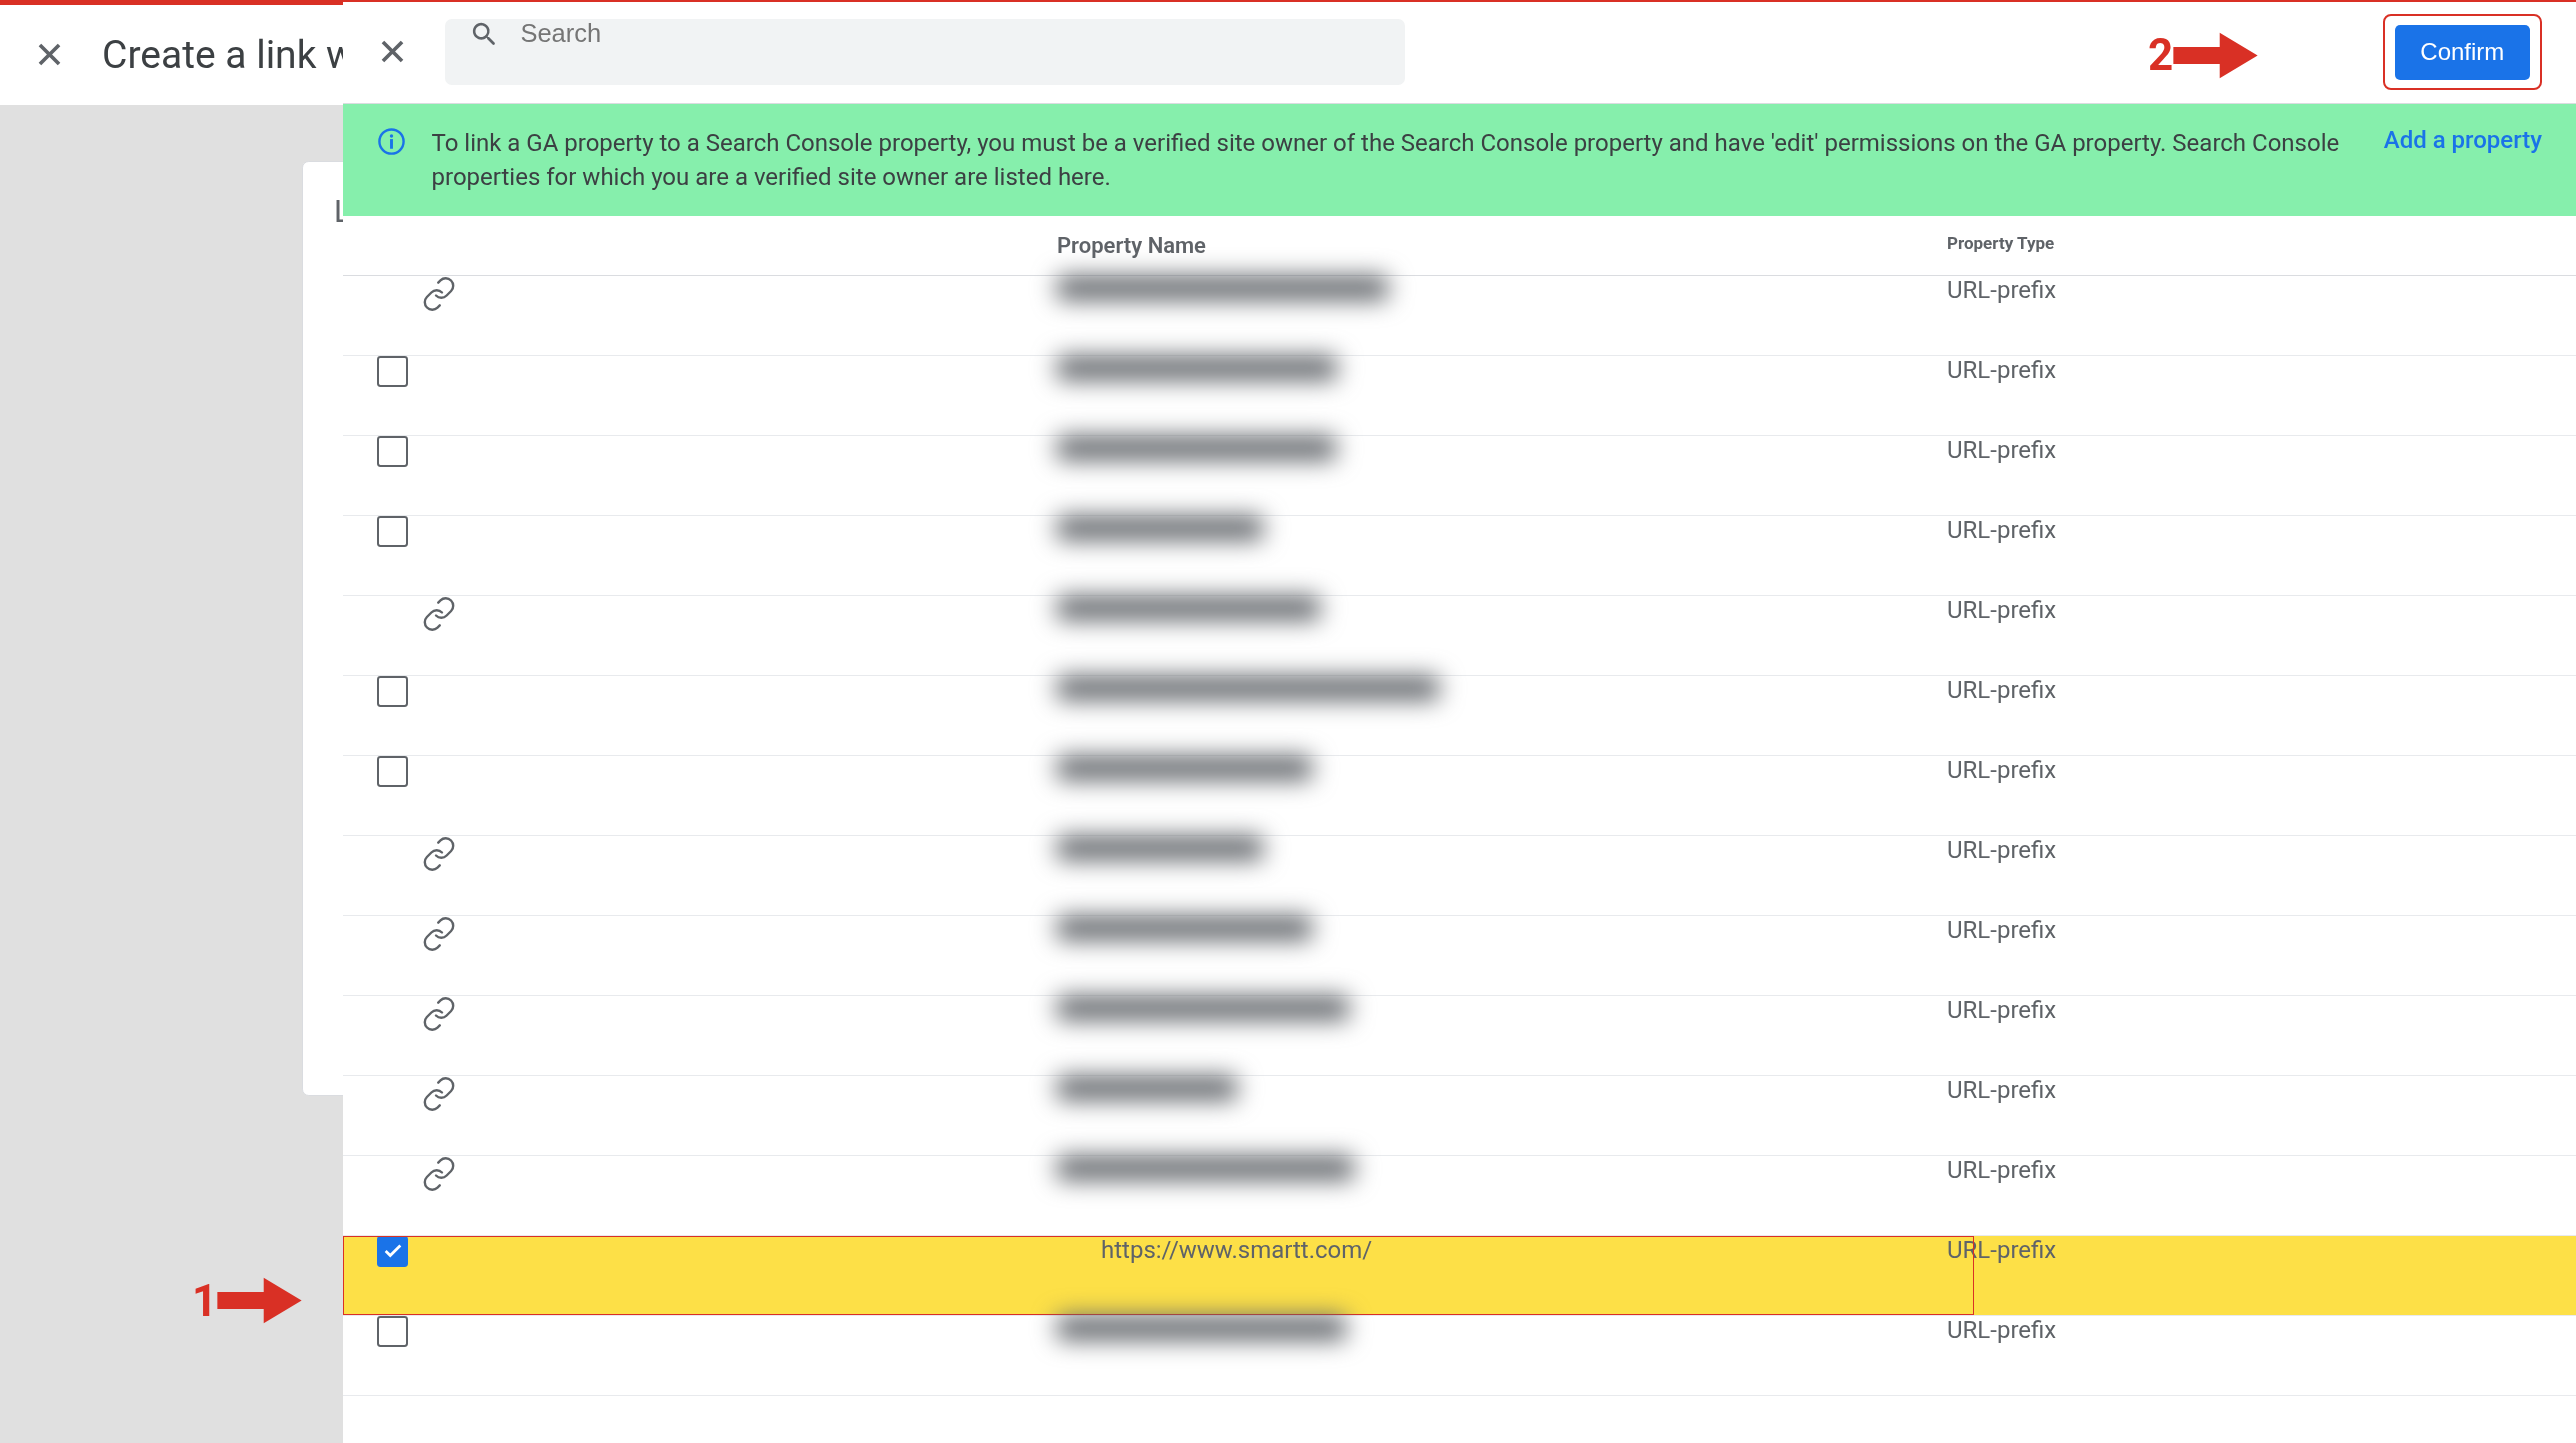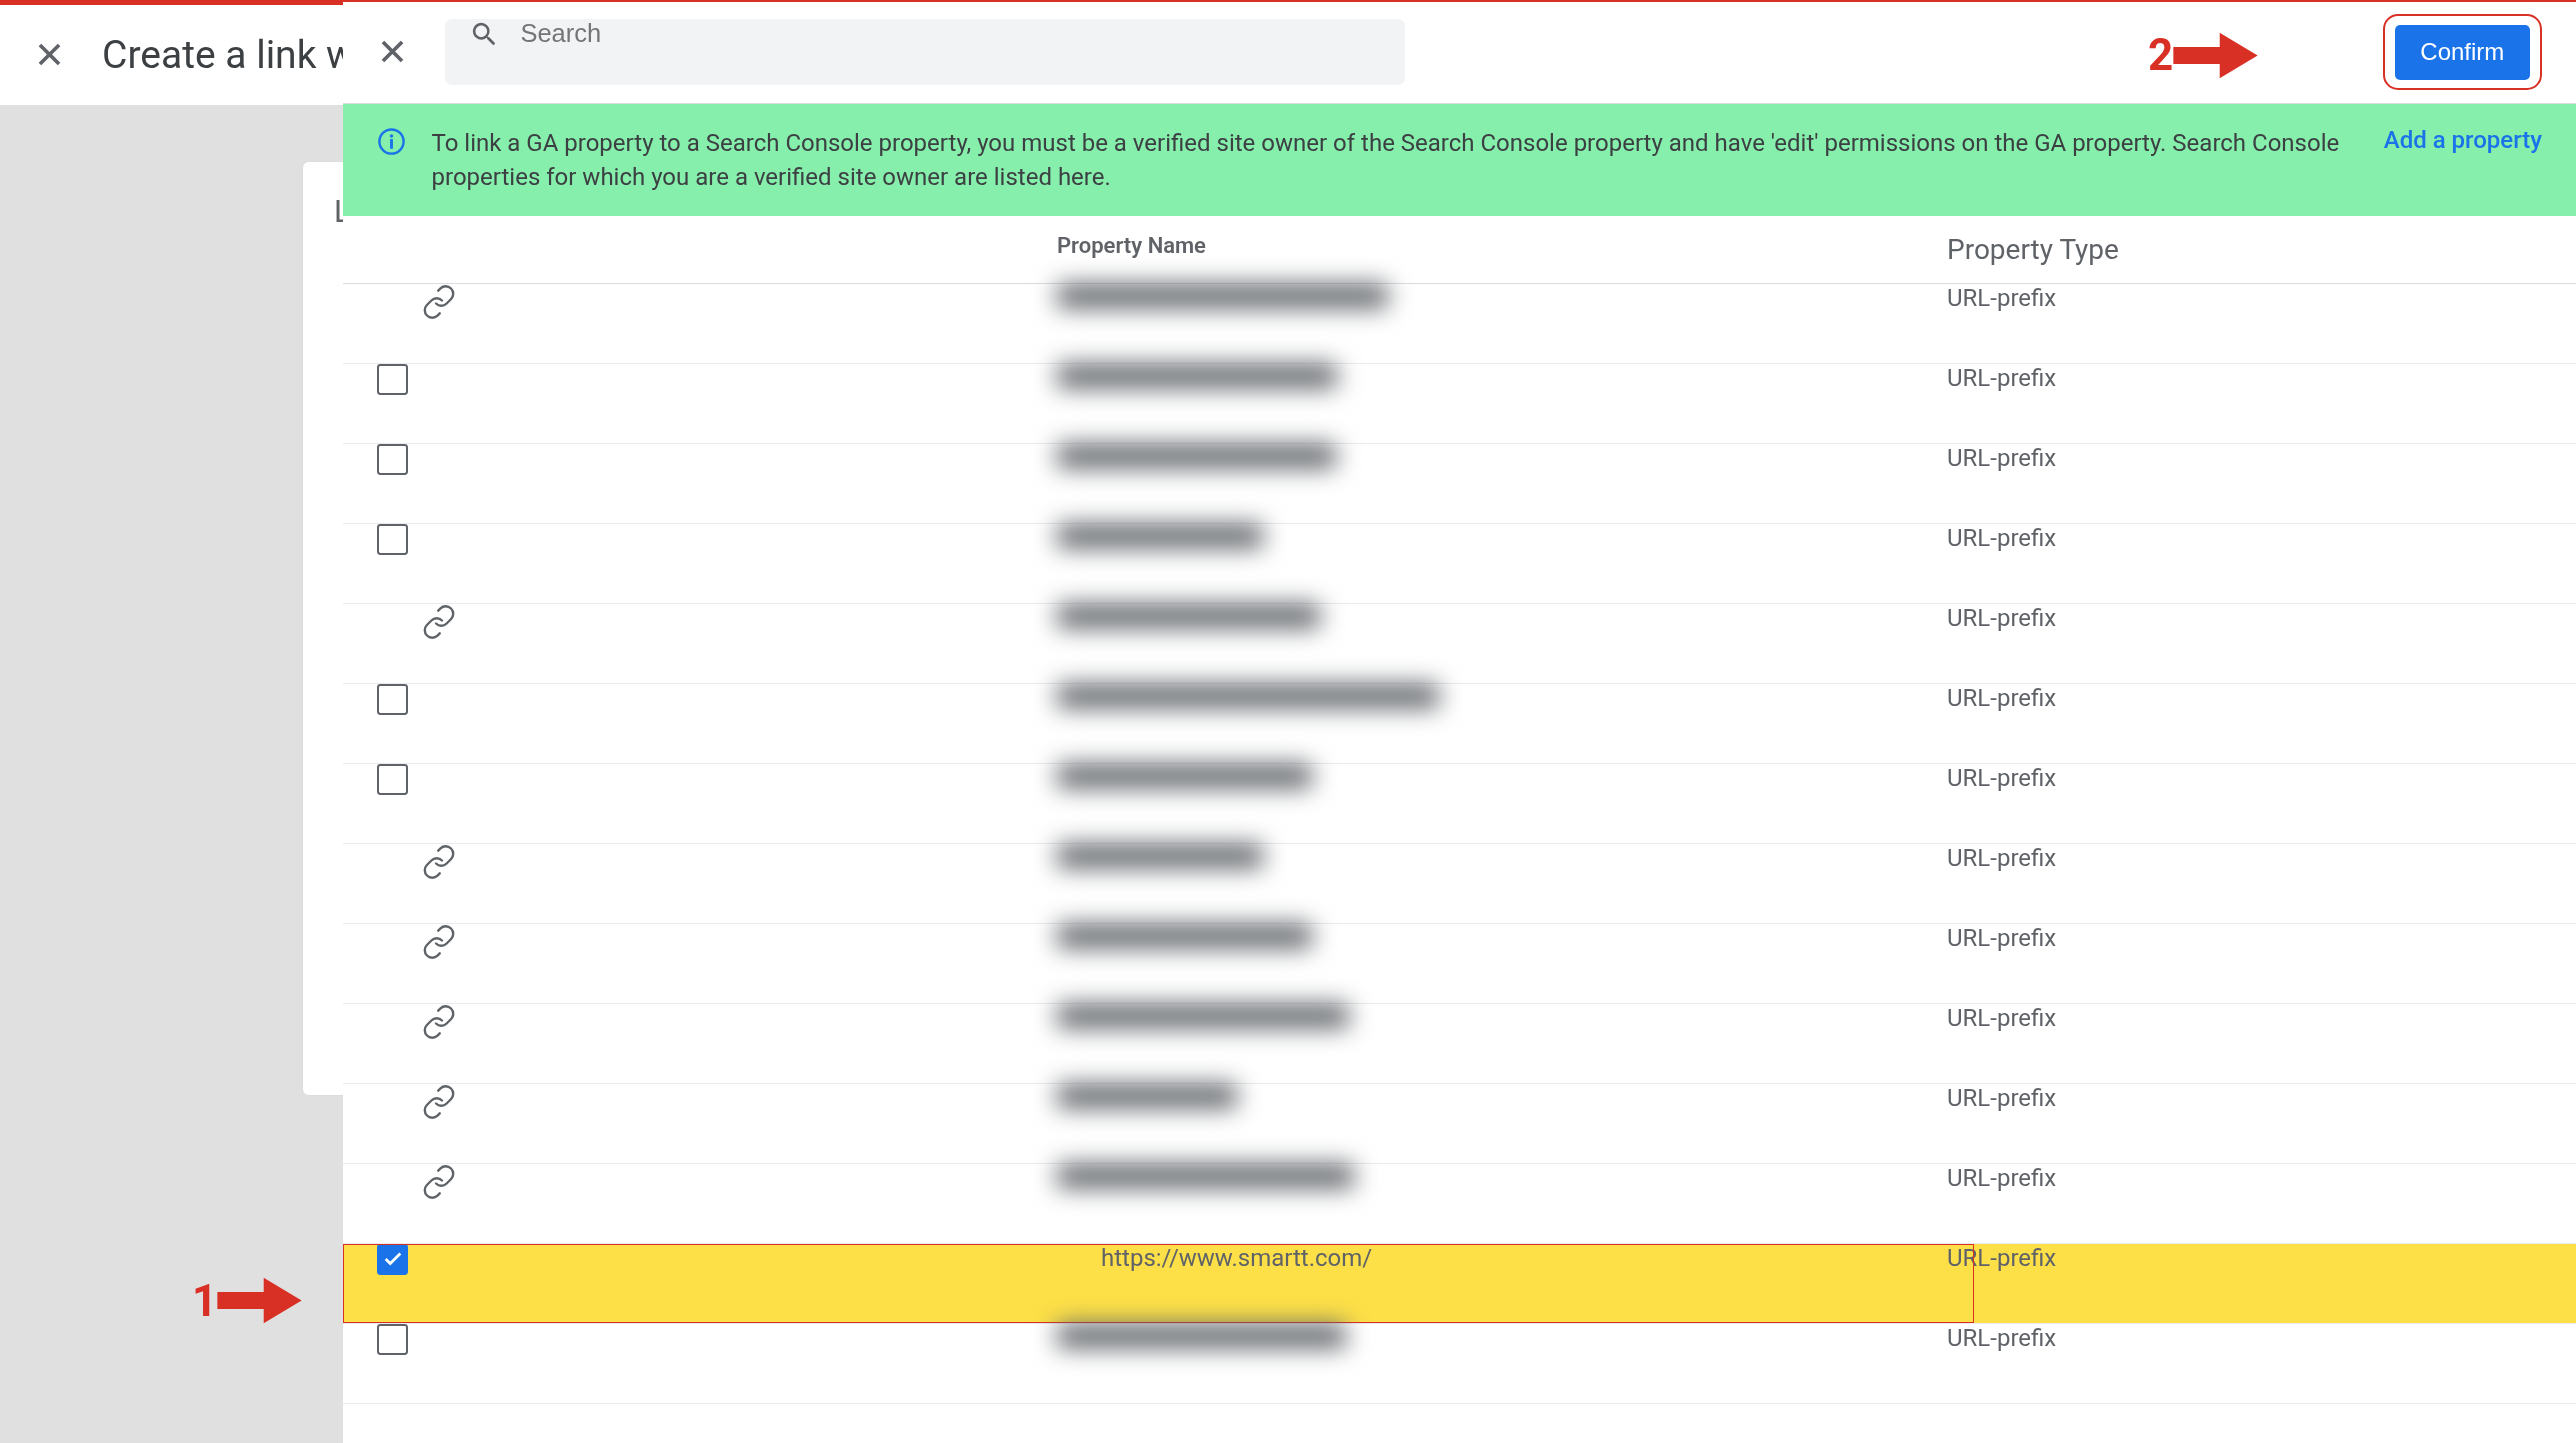--- a/index.html
+++ b/index.html
@@ -15,33 +15,33 @@
     .foreground-panel { position: absolute; top: 1.7px; left: 343px; width: 2233px; height: 1442px; background: #fff; }
 
     .fg-header { height: 102px; display: flex; align-items: center; padding: 0 34px; border-bottom: 0.8px solid #dadce0; }
     .fg-close { font-size: 37px; color: #5f6368; margin-right: 37px; cursor: pointer; font-weight: 300; }
     .fg-title { font-size: 39px; color: #3c4043; margin-right: 37px; }
     .search-container { display: flex; align-items: flex-start; background: #f1f3f4; border-radius: 6.8px; height: 66px; width: 960px; padding: 0 24px; }
     .search-icon { color: #5f6368; margin-right: 20.4px; }
     .search-icon svg { width: 31px; height: 31px; }
     .search-input { border: none; background: transparent; font-size: 25.5px; color: #5f6368; outline: none; width: 100%; }
     .fg-spacer { flex: 1; }
-    .confirm-wrap { border: 2.5px solid #d93025; padding: 8.5px 10.2px; border-radius: 15px; }
+    .confirm-wrap { border: 2.5px solid #d93025; padding: 8.5px 10.2px; border-radius: 8px; }
     .confirm-btn { background: #1a73e8; color: #fff; border: none; padding: 13.6px 25.5px; border-radius: 5.1px; font-size: 24px; cursor: pointer; font-weight: 500; }
 
     .info-banner { background: #86efac; display: flex; padding: 22px 34px; align-items: flex-start; }
     .info-icon { flex-shrink: 0; margin-right: 25.5px; margin-top: 1.7px; }
     .info-icon svg { width: 29px; height: 29px; }
     .info-text { color: #3c4043; font-size: 24px; line-height: 34px; flex: 1; padding-right: 34px; }
     .add-property-link { color: #1a73e8; font-size: 24px; cursor: pointer; font-weight: 500; flex-shrink: 0; }
 
     .table-header { display: flex; padding: 17px 34px; border-bottom: 0.8px solid #dadce0; }
     .col-check { width: 680px; }
     .col-name { flex: 1; font-size: 22px; color: #5f6368; font-weight: 600; }
-    .col-type { width: 595px; font-size: 28px; color: #5f6368; font-weight: 400; }
+    .col-type { width: 595px; font-size: 17px; color: #5f6368; font-weight: 700; }
 
     .table-row { display: flex; align-items: flex-start; padding: 0 34px; height: 80px; border-bottom: 0.8px solid #e8eaed; }
     .table-row.selected { background: #fde047; gap: 44px; }
     .check-cell { width: 680px; display: flex; }
     .checkbox { width: 31px; height: 31px; border: 2.5px solid #5f6368; border-radius: 3.4px; display: flex; align-items: center; justify-content: center; cursor: pointer; }
     .checkbox.checked { background: #1a73e8; border-color: #1a73e8; color: #fff; }
     .checkbox.checked svg { width: 22px; height: 22px; stroke: #fff; stroke-width: 3; fill: none; }
     .link-icon { padding-left: 44px; }
     .link-icon svg { width: 36px; height: 36px; stroke: #5f6368; stroke-width: 1.6; fill: none; stroke-linecap: round; }
     .name-cell { flex: 1; font-size: 24px; color: #5f6368; }

